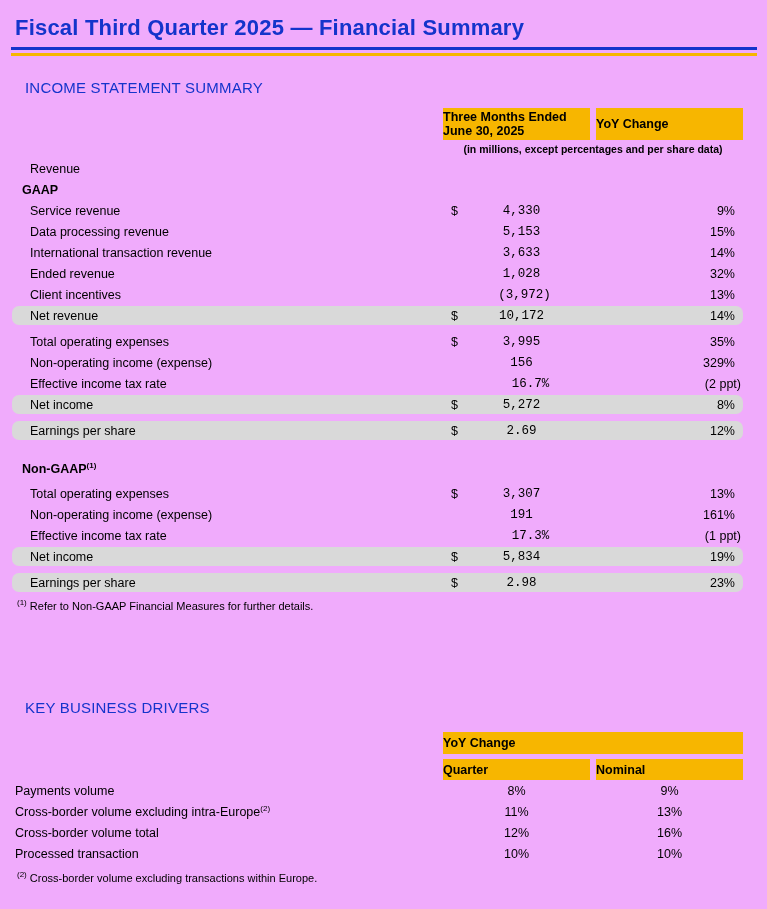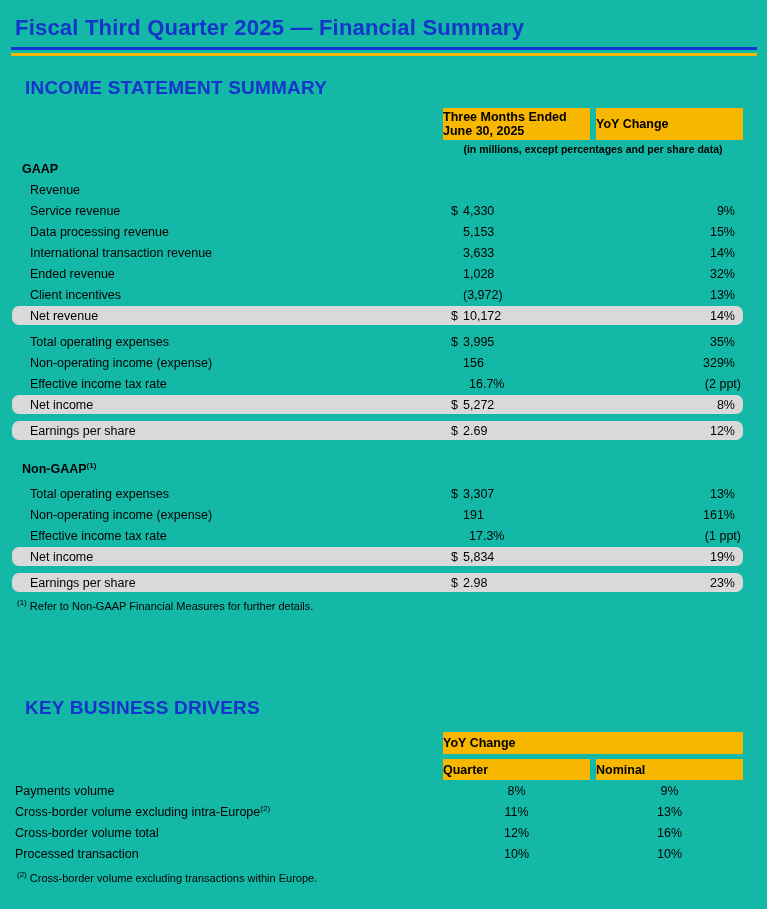--- a/index.html
+++ b/index.html
@@ -1,51 +1,51 @@
 <!DOCTYPE html>
 <html style="--blue: #1434CB; --gold: #F7B600; --shade: #D9D9D9;"><head>
 <meta charset="utf-8">
 <style>
   * { margin:0; padding:0; box-sizing:border-box; }
   html,body { background:#ffffff; }
   .page {
-    position:relative; width:767px; height:909px; background:#14b8a6;
+    position:relative; width:767px; height:909px; background:#f0abfc;
     font-family:"Liberation Sans", sans-serif; color:#000; overflow:hidden;
   }
   .title {
     margin:14px 0 0 15px; font-size:22px; line-height:27px;
     font-weight:bold; color:var(--blue,#1434CB); letter-spacing:0.2px;
   }
   .rule { margin-left:11px; width:746px; }
   .rule-blue { margin-top:6px; height:3px; background:var(--blue,#1434CB); }
   .rule-gold { margin-top:3px; height:3px; background:var(--gold,#F7B600); }
   .section-heading {
-    margin:24px 0 0 25px; font-size:19px; line-height:16px;
-    font-weight:bold; color:var(--blue,#1434CB); letter-spacing:0.2px;
+    margin:24px 0 0 25px; font-size:15px; line-height:16px;
+    font-weight:normal; color:var(--blue,#1434CB); letter-spacing:0.2px;
   }
   .table { margin-left:12px; width:731px; }
   .hdr-row { display:flex; margin-top:12px; margin-left:431px; width:300px; }
   .gold-box {
     background:var(--gold,#F7B600); color:#000; font-weight:bold; font-size:12.5px;
     text-align:left; display:flex; flex-direction:column; justify-content:center; line-height:14px;
   }
   .box1, .box2 { width:147px; height:32px; }
   .hdr-gap { width:6px; }
   .units {
     margin-left:431px; width:300px; margin-top:3px; height:13px;
     text-align:center; font-size:10.5px; font-weight:bold; line-height:13px; white-space:nowrap;
   }
   #income-rows { margin-top:2px; }
   .row { display:flex; align-items:center; height:21px; font-size:12.5px; }
   .row.shaded { background:var(--shade,#D9D9D9); height:19px; margin:1px 0;border-radius:7px; }
   .row .label { flex:1; padding-left:18px; white-space:nowrap; }
   .row.section .label { padding-left:10px; font-weight:bold; }
   .col1 { width:147px; display:flex; align-items:center; }
   .col1 .dollar { padding-left:8px; width:20px; }
-  .col1 .value { flex:1; text-align:left; padding-right:10px; white-space:nowrap; }
+  .col1 .value { flex:1; text-align:center; padding-right:10px; white-space:nowrap;font-family:Liberation Mono, monospace; }
   .colgap { width:6px; }
   .col2 { width:147px; text-align:right; padding-right:8px; white-space:nowrap; }
   .hang { margin-right:-6px; }
   sup { font-size:8px; line-height:0; vertical-align:super; }
   .footnote { margin:8px 0 0 5px; font-size:11px; }
   .kd-heading { margin-top:88px; }
   .kd-span-row { margin-top:16px; margin-left:431px; width:300px; height:22px; }
   .kd-sub-row { display:flex; margin-top:5px; margin-left:431px; width:300px; }
   .kd-sub { width:147px; height:21px; }
   .kd-row { display:flex; align-items:center; height:21px; font-size:12.5px; }
@@ -70,31 +70,31 @@
         <div>Three Months Ended</div>
         <div>June 30, 2025</div>
       </div>
       <div class="hdr-gap"></div>
       <div class="gold-box box2">
         <div>YoY Change</div>
       </div>
     </div>
     <div class="units">(in millions, except percentages and per share data)</div>
     <div id="income-rows">
+        <div class="row">
+          <span class="label"><span>Revenue</span></span>
+          <div class="col1">
+            <span class="dollar"></span>
+            <span class="value"></span>
+          </div>
+          <div class="colgap"></div>
+          <span class="col2"></span>
+        </div>
         <div class="row section">
           <span class="label"><span>GAAP</span></span>
-        </div>
-        <div class="row">
-          <span class="label"><span>Revenue</span></span>
-          <div class="col1">
-            <span class="dollar"></span>
-            <span class="value"></span>
-          </div>
-          <div class="colgap"></div>
-          <span class="col2"></span>
         </div>
         <div class="row">
           <span class="label"><span>Service revenue</span></span>
           <div class="col1">
             <span class="dollar">$</span>
             <span class="value">4,330</span>
           </div>
           <div class="colgap"></div>
           <span class="col2">9%</span>
         </div>

